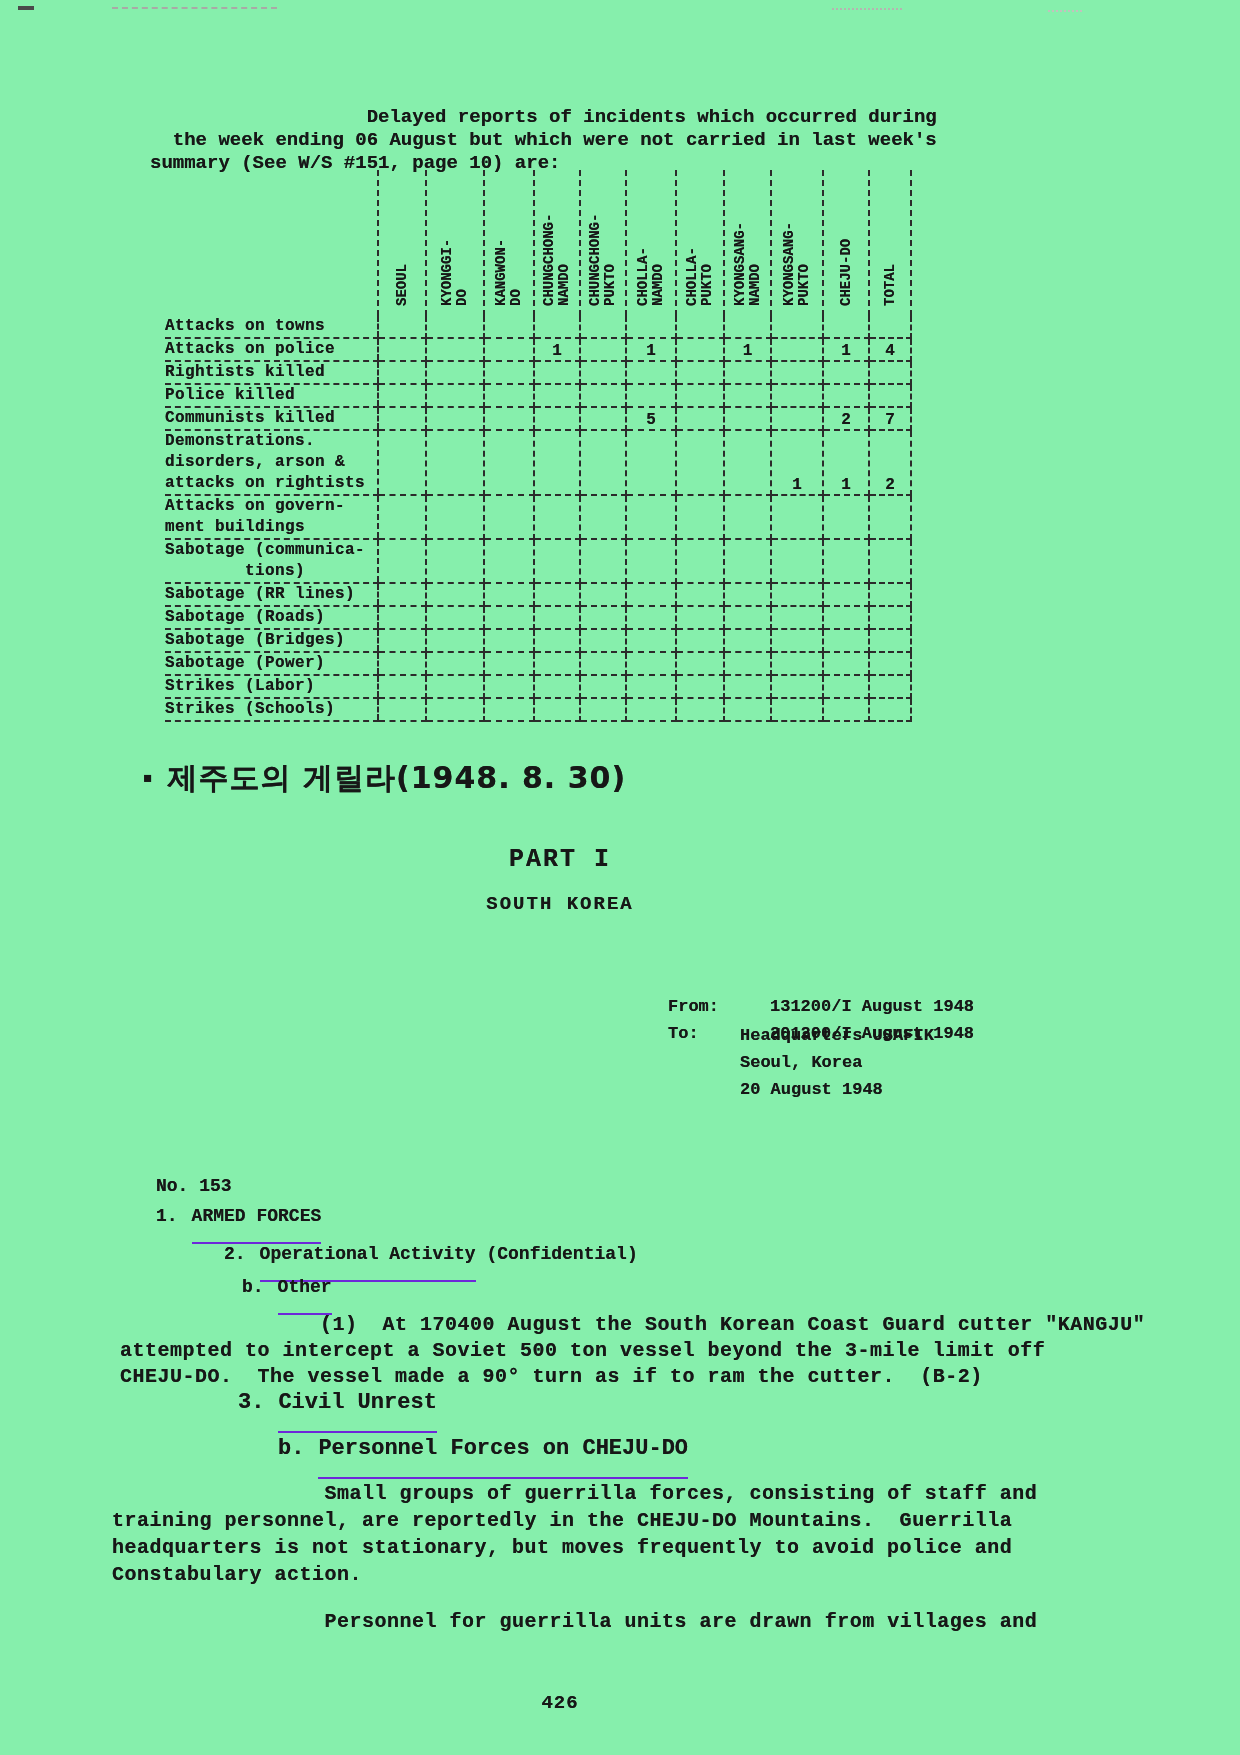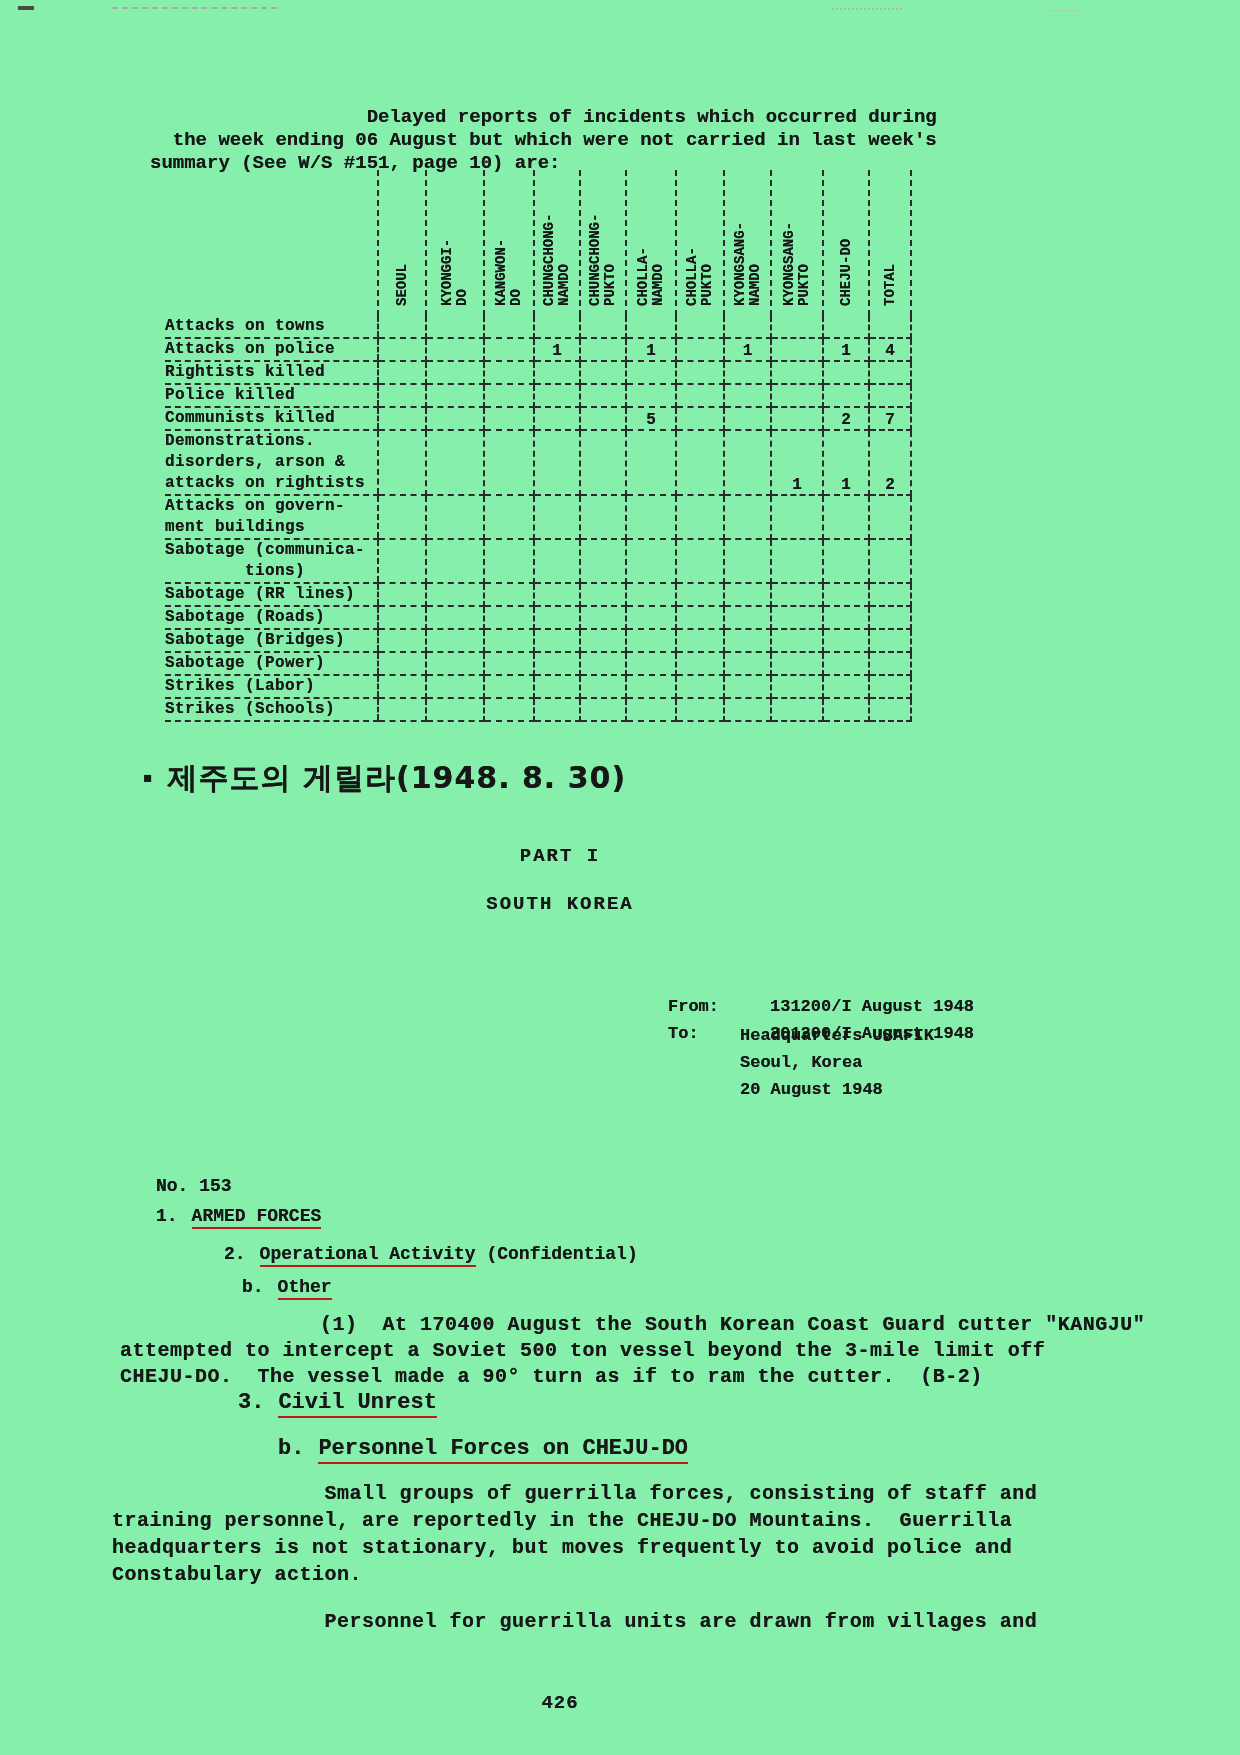--- a/index.html
+++ b/index.html
@@ -43,37 +43,37 @@
   }
   .cell{
     border:2px dashed #2b2b2b;border-top:none;
     font-size:16px;line-height:18px;text-align:center;vertical-align:bottom;
   }
 
   .korean{left:143px;top:758px;font-size:30px;letter-spacing:1px;
     font-family:"DejaVu Sans","Liberation Sans",sans-serif;font-weight:700;}
   .kbullet{font-size:14px;vertical-align:6px;margin-right:14px;}
 
-  .part{left:330px;top:845px;width:460px;font-size:19px;letter-spacing:2px;}
+  .part{left:330px;top:845px;width:460px;font-size:25px;letter-spacing:2px;}
   .country{left:330px;top:893px;width:460px;font-size:19px;letter-spacing:2px;}
 
   .fromto{left:668px;top:948px;font-size:17px;line-height:27px;margin-top:45px;}
   .ftlabel{display:inline-block;width:102px;}
   .hq{left:740px;top:1022px;font-size:17px;line-height:27px;}
 
   .reportno{left:156px;top:1176px;font-size:18px;}
   .hline{font-size:18px;}
   .h1line{left:156px;top:1206px;}
   .h2line{left:224px;top:1244px;}
   .h3line{left:242px;top:1277px;}
   .bline{font-size:22px;}
   .h4line{left:238px;top:1390px;}
   .h5line{left:278px;top:1436px;}
   .num{margin-right:14px;}
-  .u{border-bottom:2px solid #b91c1c;padding-bottom:1px;}
+  .u{border-bottom:2px solid #6d28d9;padding-bottom:16px;}
 
   .para{font-size:20px;letter-spacing:.5px;}
   .p1{left:120px;top:1312px;width:1060px;line-height:26px;}
   .p2{left:112px;top:1480px;width:1060px;line-height:27px;}
   .p3{left:112px;top:1608px;width:1060px;line-height:27px;}
 
   .pagenum{left:330px;top:1692px;width:460px;font-size:19px;letter-spacing:1px;}
 </style>
 </head>
 <body>

